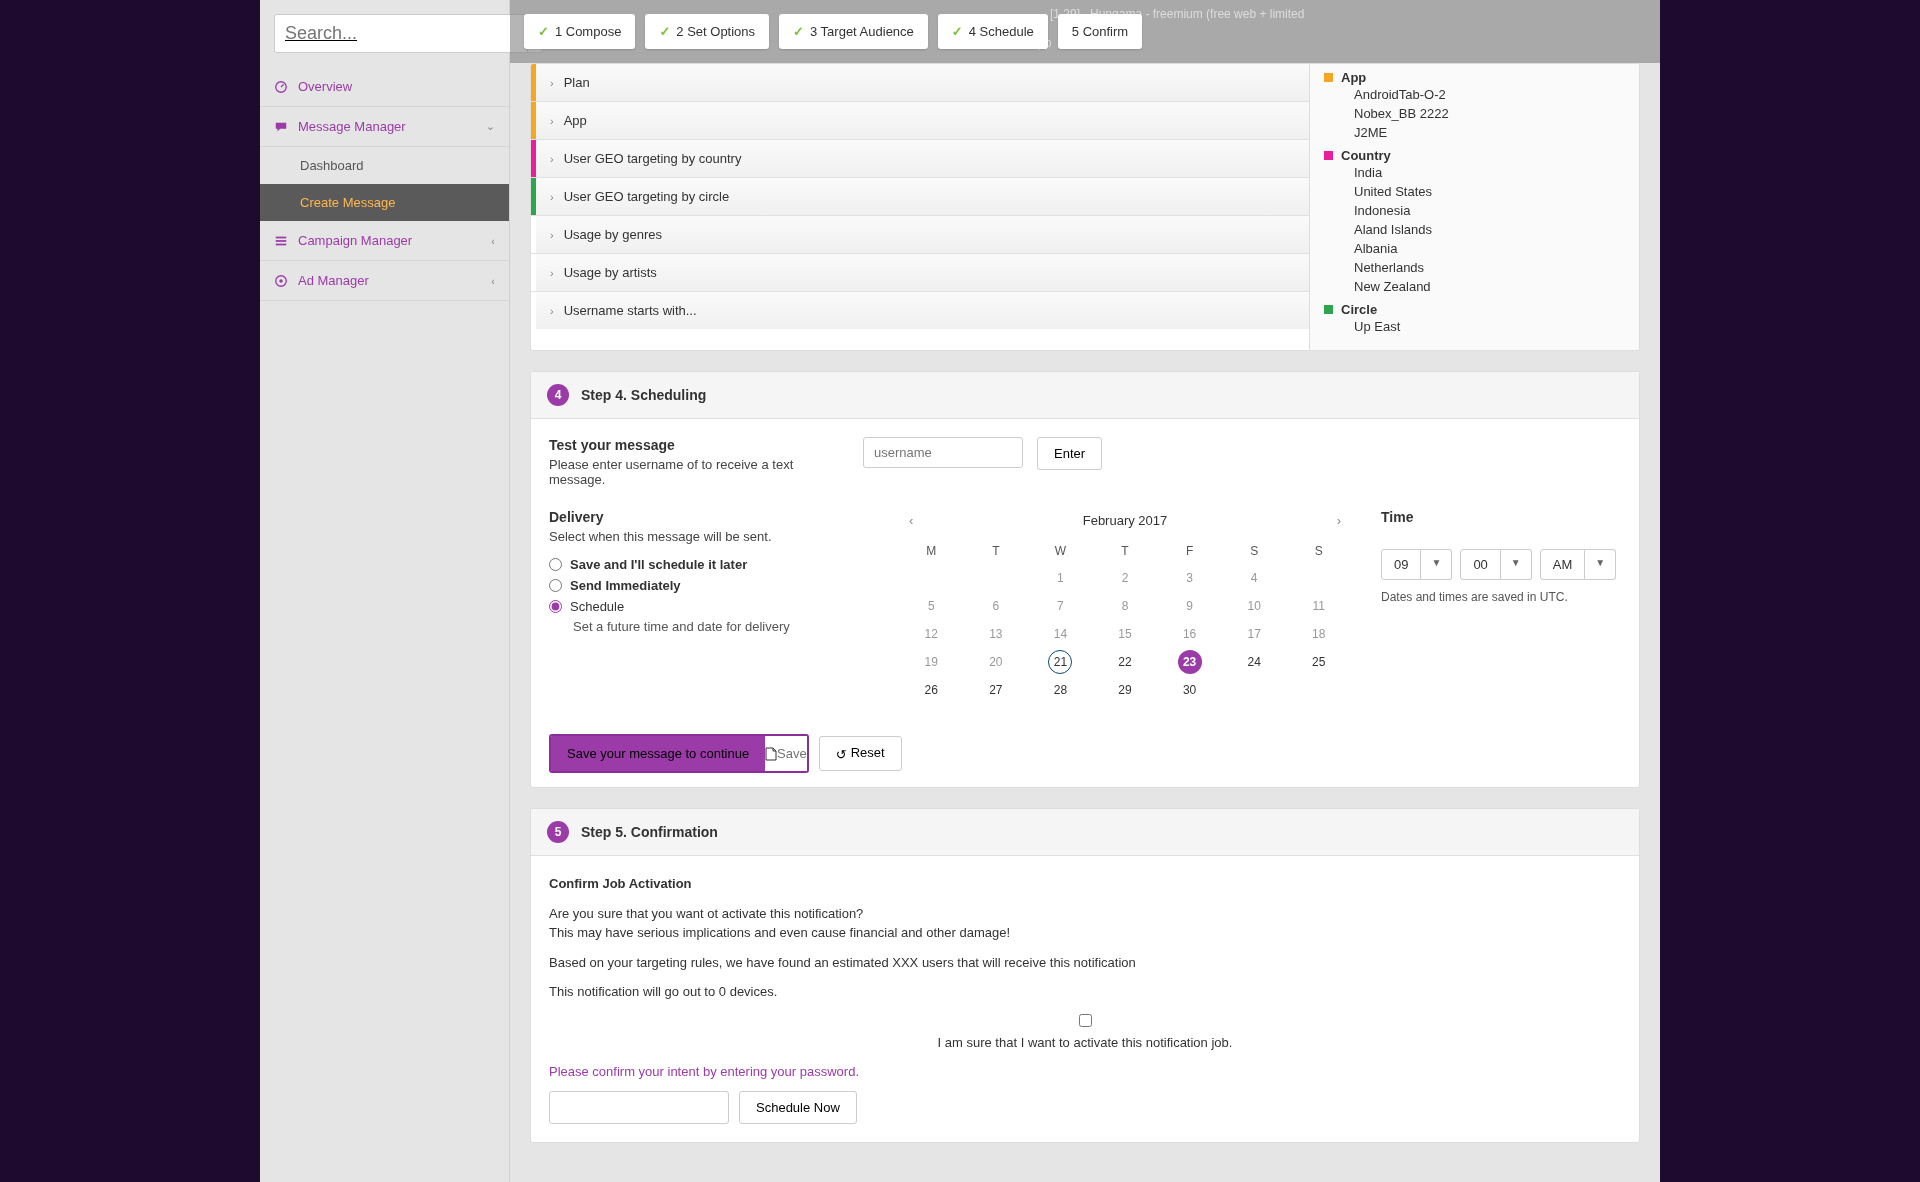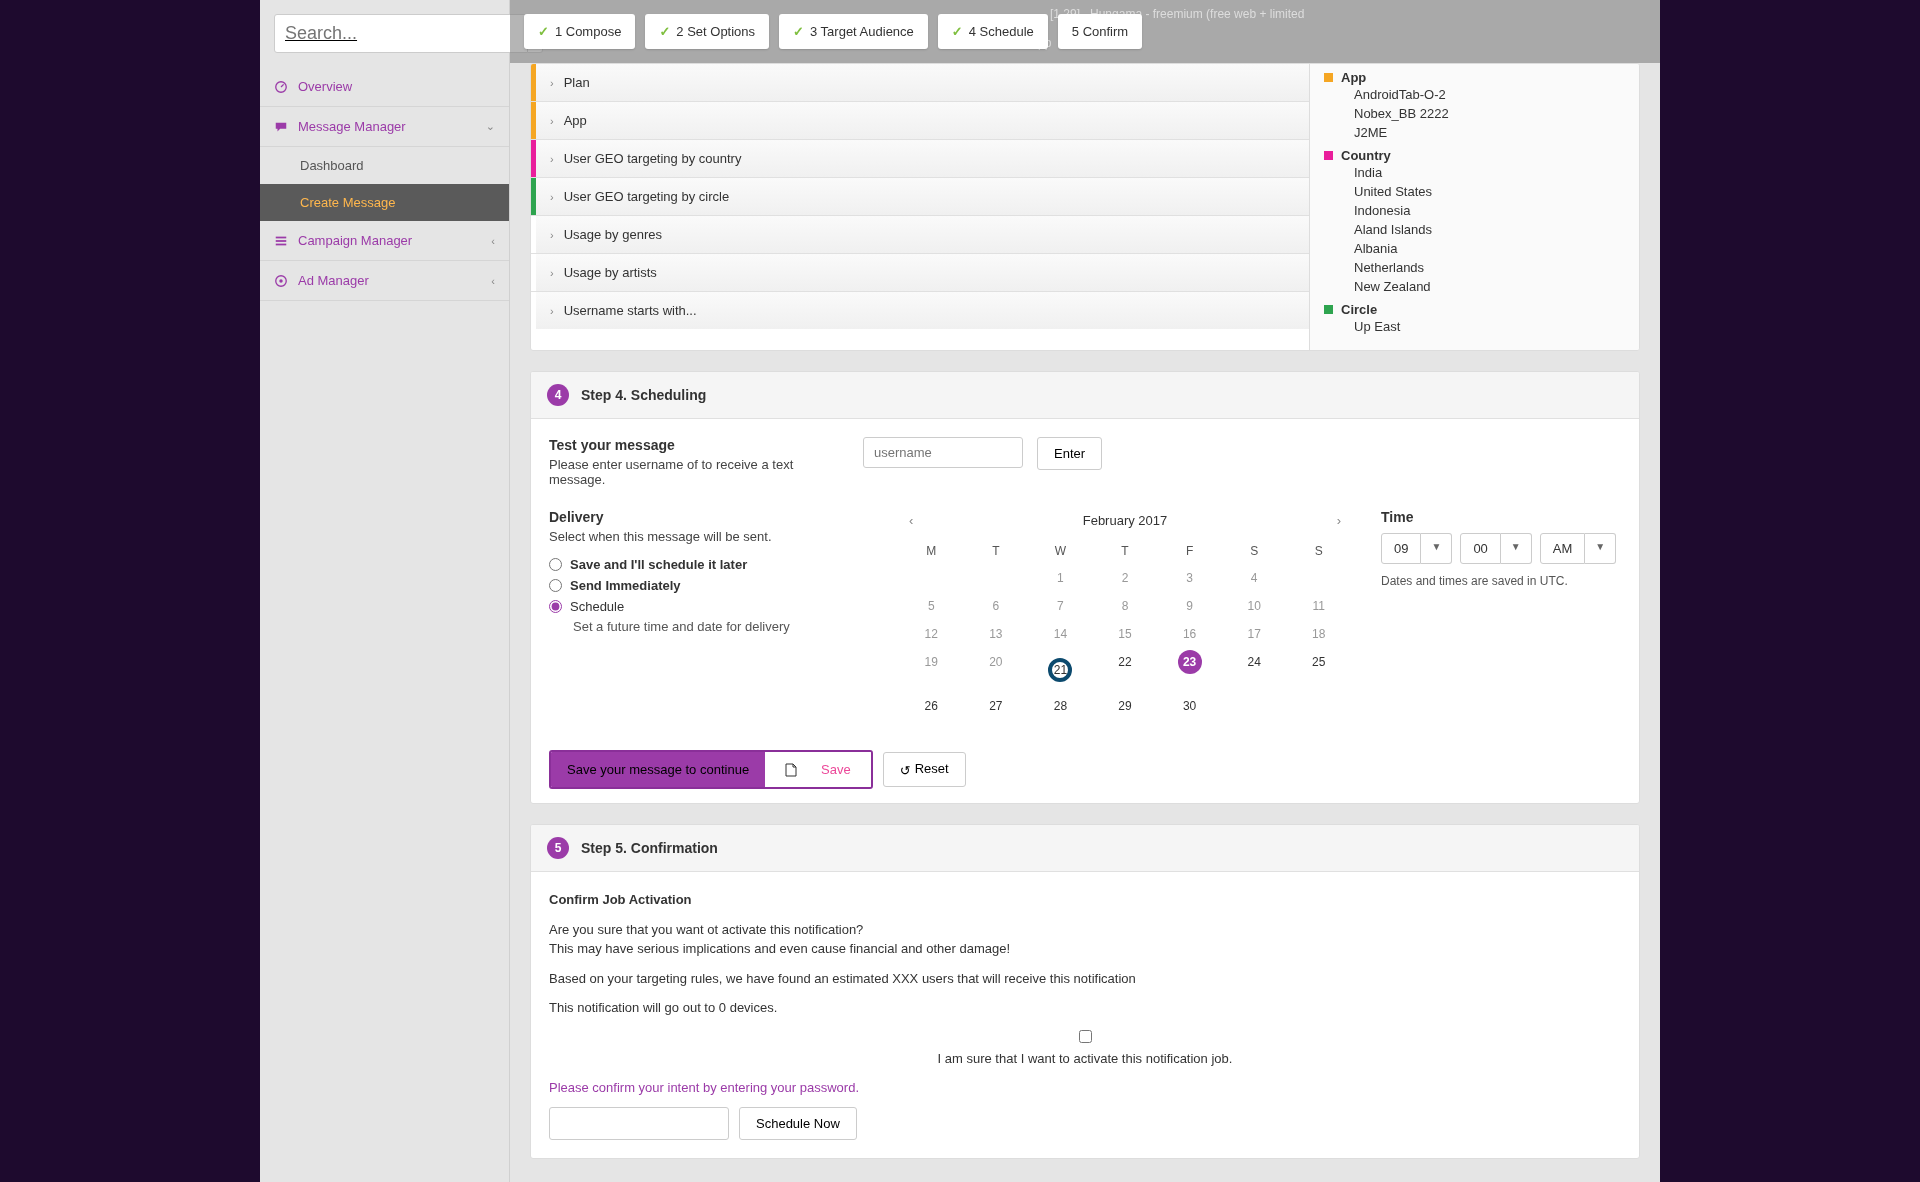--- a/index.html
+++ b/index.html
@@ -53,33 +53,33 @@
 .label-bold { font-weight: 600; font-size: 14px; margin-bottom: 4px; }
 .help-text { font-size: 13px; color: #444; }
 
 .test-row { display: flex; align-items: flex-start; gap: 14px; margin-bottom: 22px; }
 .test-row .lefttext { flex:0 0 300px; }
 .text-input { padding: 7px 10px; border: 1px solid #ccc; border-radius: 3px; font-size: 13px; width: 160px; }
 .btn { padding: 8px 16px; border: 1px solid #ccc; background: #fff; border-radius: 3px; font-size: 13px; cursor: pointer; }
 .btn-white { background: #fff; }
 .btn-group-save { display: inline-flex; border-radius: 3px; overflow: hidden; border: 2px solid #8a2f99; }
 .btn-group-save .left { background: #9b3ba8; color: #000000; padding: 10px 16px; font-size: 13px; font-weight: 500; }
-.btn-group-save .right { background: #fff; color: #ec4899; padding: 10px 20px; font-size: 13px; display: flex; align-items: center; gap: 24px; cursor:pointer; }
+.btn-group-save .right { background: #fff; color: #737373; padding: 10px 0; font-size: 13px; display: flex; align-items: center; gap: 0; cursor:pointer; }
 
 .radio-row { display: flex; align-items: center; gap: 8px; padding: 3px 0; font-size: 13px; }
 .radio-row input { accent-color: #9b3ba8; }
 .radio-desc { font-size: 13px; color: #555; margin-left: 24px; margin-top: 2px; }
 
 .cal-head { display: flex; align-items: center; justify-content: space-between; font-size: 13px; padding: 0 6px 8px; }
 .cal-head .nav { color: #888; cursor: pointer; padding: 4px; }
 .cal-grid { display: grid; grid-template-columns: repeat(7, 1fr); text-align: center; gap: 4px 0; }
 .cal-grid .dow { font-size: 12px; color: #555; padding: 4px 0; }
 .cal-grid .day { font-size: 12px; color: #999; padding: 5px 0; cursor: pointer; }
 .cal-grid .day.in { color: #333; }
-.cal-grid .day.today { border: 4px solid #0c4a6e; border-radius: 50%; width:24px; height:24px; margin:8px auto; display:flex; align-items:center; justify-content:center; padding:0; }
+.cal-grid .day.today { border: 1px solid #0c4a6e; border-radius: 50%; width:24px; height:24px; margin:0 auto; display:flex; align-items:center; justify-content:center; padding:0; }
 .cal-grid .day.sel { background: #9b3ba8; color: #fff; border-radius: 50%; width:24px; height:24px; margin:0 auto; display:flex; align-items:center; justify-content:center; padding:0;font-weight:bold; }
 
 .time-drops { display: flex; gap: 8px; margin-bottom: 10px; }
 .dd { display: flex; }
 .dd .v { border: 1px solid #ccc; padding: 7px 12px; border-radius: 3px 0 0 3px; font-size: 13px; min-width:38px; text-align:center; }
 .dd .ar { border: 1px solid #ccc; border-left: none; padding: 7px 10px; border-radius: 0 3px 3px 0; font-size: 10px; color: #666; cursor:pointer; }
 .small-note { font-size: 12px; color: #555; }
 
 .confirm-body p { margin-bottom: 10px; font-size: 13px; line-height: 1.5; }
 .confirm-check { display: flex; align-items: center; gap: 8px; margin: 12px 0; font-size: 13px; flex-direction: column; }
@@ -343,21 +343,21 @@
                   <div class="day in">27</div>
                   <div class="day in">28</div>
                   <div class="day in">29</div>
                   <div class="day in">30</div>
                   <div class="day"></div>
                   <div class="day"></div>
                 </div>
             </div>
 
             <div class="sched-col-c">
-              <div class="label-bold" style="margin-bottom:8px;">Time</div>
+              <div class="label-bold" style="margin-bottom:24px;">Time</div>
               <div class="time-drops">
                 <div class="dd">
                     <div class="v">09</div>
                     <div class="ar">▼</div>
                   </div>
                 <div class="dd">
                     <div class="v">00</div>
                     <div class="ar">▼</div>
                   </div>
                 <div class="dd">

